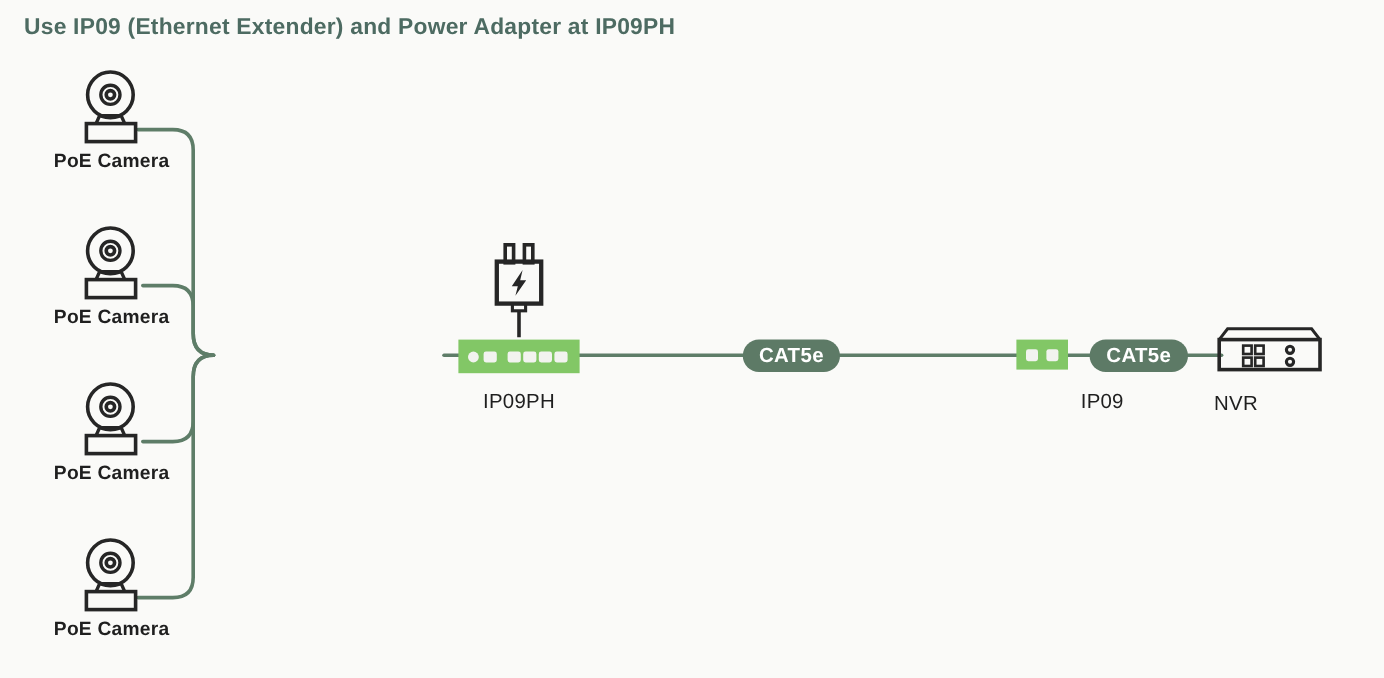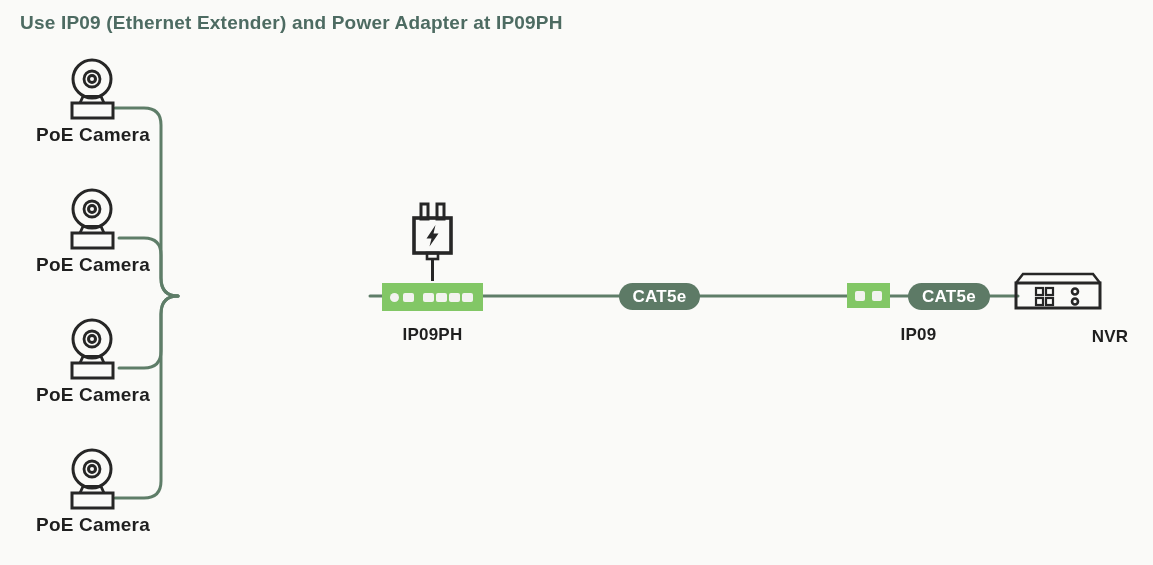--- a/index.html
+++ b/index.html
@@ -26,21 +26,21 @@
     font-size:19px;font-weight:bold;letter-spacing:.2px;
     color:var(--title-text);
   }
   .wires{position:absolute;left:0;top:0;}
   .wire{fill:none;stroke:var(--wire-green);stroke-width:3;stroke-linecap:round;}
 
   .camera{position:absolute;left:23px;width:140px;text-align:center;}
   .cam-icon{display:block;margin:0 auto;width:100px;height:66px;}
   .cam-icon .ink{stroke:var(--icon-stroke);fill:none;}
   .cam-label{
-    margin-top:3px;font-size:19px;line-height:20px;font-weight:bold;
+    margin-top:3px;font-size:16px;line-height:20px;font-weight:bold;
     letter-spacing:.2px;color:var(--label-text);
   }
 
   .pill{
     position:absolute;display:flex;align-items:center;justify-content:center;
     background:var(--dark-green);color:#fff;font-weight:bold;
     border-radius:16px;letter-spacing:.3px;
   }
   .pill-power{left:176px;top:281px;width:195px;height:31px;font-size:18px;}
   .pill-cat1{left:619px;top:283px;width:81px;height:27px;font-size:17px;}
@@ -55,26 +55,26 @@
   .led-dot{width:9px;height:9px;border-radius:50%;background:var(--port-white);margin-left:8px;flex:none;}
   .led-sq{width:11px;height:9px;border-radius:2px;background:var(--port-white);flex:none;}
   .sq-a{margin-left:4px;}
   .sq-b{margin-left:9px;}
   .sq-c{margin-left:2px;}
   .port-sq{width:10px;height:10px;border-radius:2px;background:var(--port-white);flex:none;}
   .p1{margin-left:8px;}
   .p2{margin-left:7px;}
 
   .devlabel{
-    position:absolute;text-align:center;font-weight:bold;font-size:17px;
+    position:absolute;text-align:center;font-weight:normal;font-size:17px;
     letter-spacing:.2px;color:var(--label-text);
   }
   .lbl-ip09ph{left:382px;top:325px;width:101px;}
   .lbl-ip09{left:897px;top:325px;width:43px;}
-  .lbl-nvr{left:1068px;top:327px;width:84px;}
+  .lbl-nvr{left:988px;top:327px;width:84px;}
 
   .adapter-icon{position:absolute;left:408px;top:200px;width:50px;height:84px;}
   .adapter-icon .ink{stroke:var(--icon-stroke);fill:none;}
   .nvr-icon{position:absolute;left:1012px;top:270px;width:92px;height:42px;}
   .nvr-icon .ink{stroke:var(--icon-stroke);fill:none;}
 </style>
 </head>
 <body>
 
 <div class="stage">

